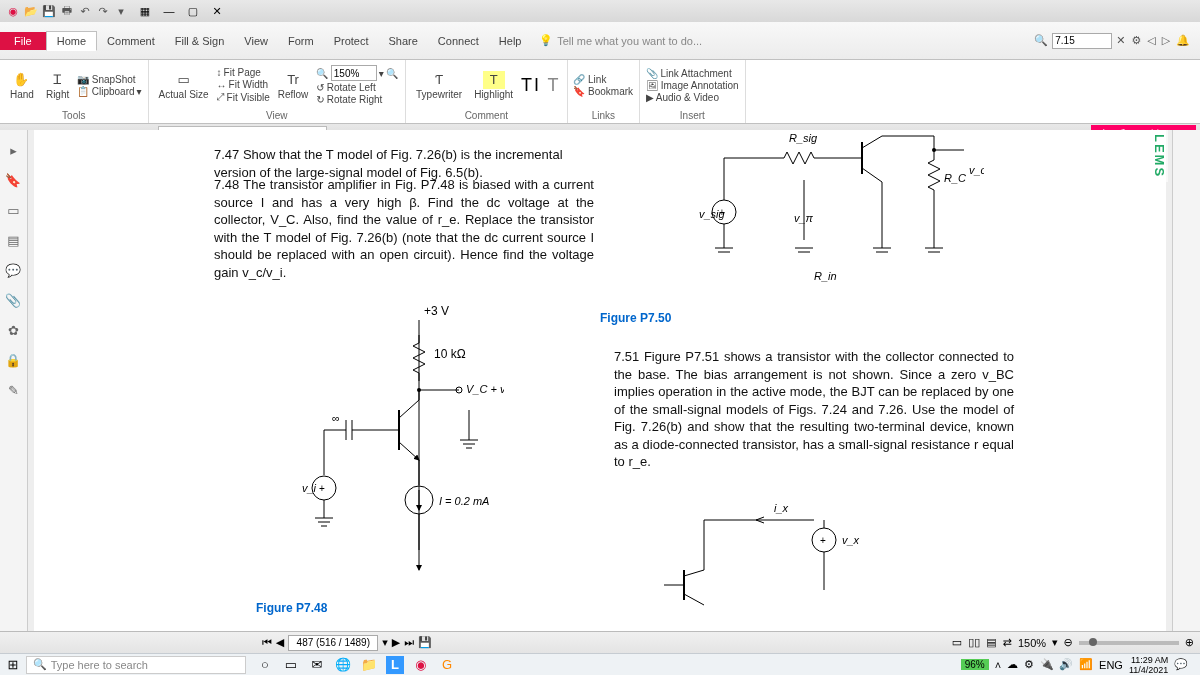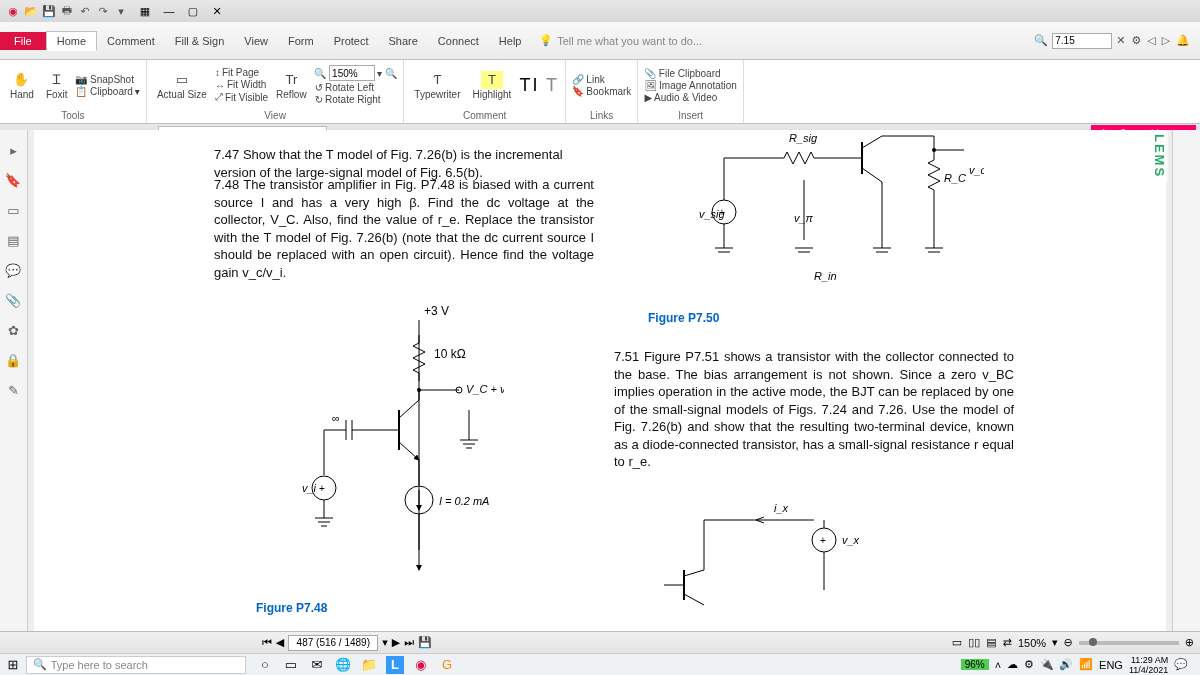--- a/index.html
+++ b/index.html
@@ -118,21 +118,21 @@
 
 <div class="ribbon">
   <div class="rgroup">
     <div class="body">
       <div class="rbtn">
           <span class="ico">✋</span>
           <span>Hand</span>
         </div>
       <div class="rbtn">
           <span class="ico">Ꮖ</span>
-          <span>Foxit</span>
+          <span>Right</span>
         </div>
       <div class="rsmall">
         <div>📷 <span>SnapShot</span></div>
         <div>📋 <span>Clipboard</span> ▾</div>
       </div>
     </div>
     <div class="label">Tools</div>
   </div>
   <div class="rgroup">
     <div class="body">
@@ -176,21 +176,21 @@
       <div class="rsmall">
         <div>🔗 <span>Link</span></div>
         <div>🔖 <span>Bookmark</span></div>
       </div>
     </div>
     <div class="label">Links</div>
   </div>
   <div class="rgroup">
     <div class="body">
       <div class="rsmall">
-        <div>📎 <span>File Clipboard</span></div>
+        <div>📎 <span>Link Attachment</span></div>
         <div>🖼 <span>Image Annotation</span></div>
         <div>▶ <span>Audio &amp; Video</span></div>
       </div>
     </div>
     <div class="label">Insert</div>
   </div>
 </div>
 
 <div class="doctabs">
   <div class="start">Start</div>
@@ -300,21 +300,21 @@
       <path d="M330,30 l-6,3 12,6 -12,6 12,6 -12,6 6,3" stroke="#000" fill="none"></path>
       <text x="340" y="52" font-size="11" font-style="italic">R_C</text>
       <line x1="330" y1="60" x2="330" y2="118" stroke="#000"></line>
         <line x1="321" y1="118" x2="339" y2="118" stroke="#000"></line>
         <line x1="324" y1="122" x2="336" y2="122" stroke="#000"></line>
       <circle cx="330" cy="20" r="2" fill="#000"></circle>
         <line x1="330" y1="20" x2="360" y2="20" stroke="#000"></line>
         <text x="365" y="44" font-size="11" font-style="italic">v_o</text>
       <text x="210" y="150" font-size="11" font-style="italic">R_in</text>
     </svg>
-    <div class="block figlabel" style="left:614px; top:180px">Figure P7.50</div>
+    <div class="block figlabel" style="left:566px; top:180px">Figure P7.50</div>
 
     <div class="block" style="left:580px; top:218px; width:400px; text-align:justify">7.51 Figure P7.51 shows a transistor with the collector connected to the base. The bias arrangement is not shown. Since a zero v_BC implies operation in the active mode, the BJT can be replaced by one of the small-signal models of Figs. 7.24 and 7.26. Use the model of Fig. 7.26(b) and show that the resulting two-terminal device, known as a diode-connected transistor, has a small-signal resistance r equal to r_e.</div>
 
     <svg style="left:590px; top:360px" width="260" height="120">
       <line x1="190" y1="30" x2="130" y2="30" stroke="#000"></line>
       <text x="150" y="22" font-size="11" font-style="italic">i_x</text>
       <path d="M140,27 l-8,3 l8,3" fill="none" stroke="#000"></path>
       <circle cx="200" cy="50" r="12" fill="none" stroke="#000"></circle>
         <text x="196" y="54" font-size="10">+</text>
       <text x="218" y="54" font-size="11" font-style="italic">v_x</text>

